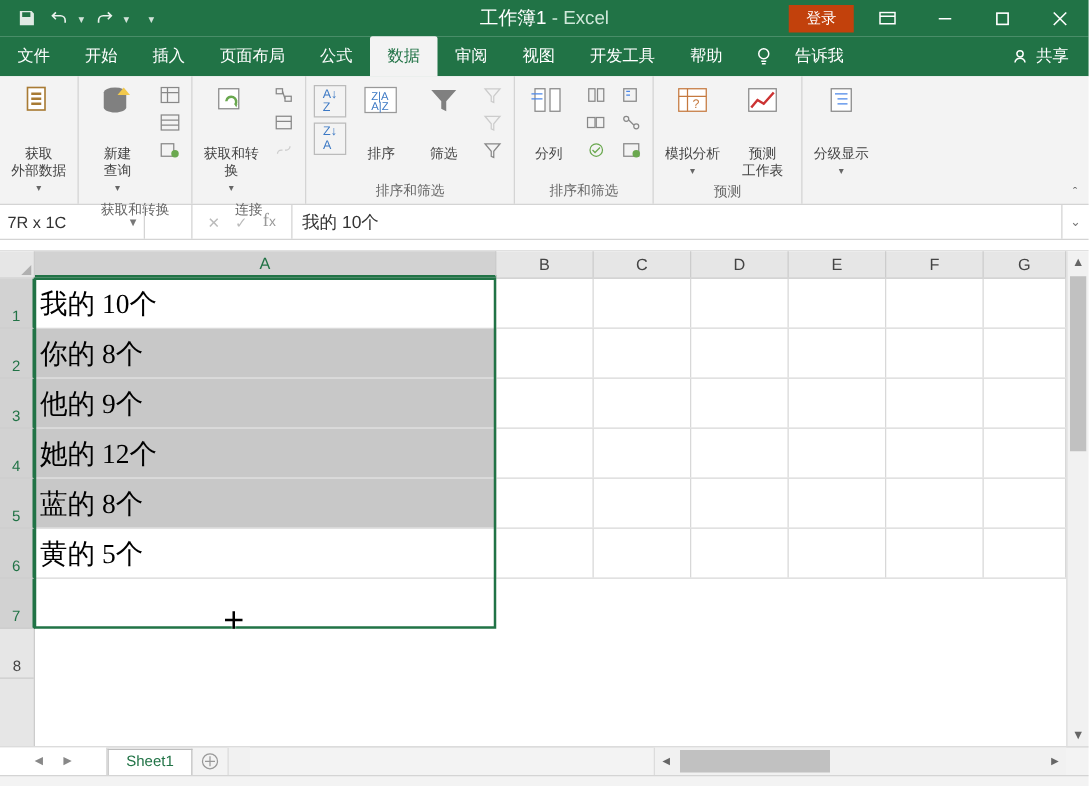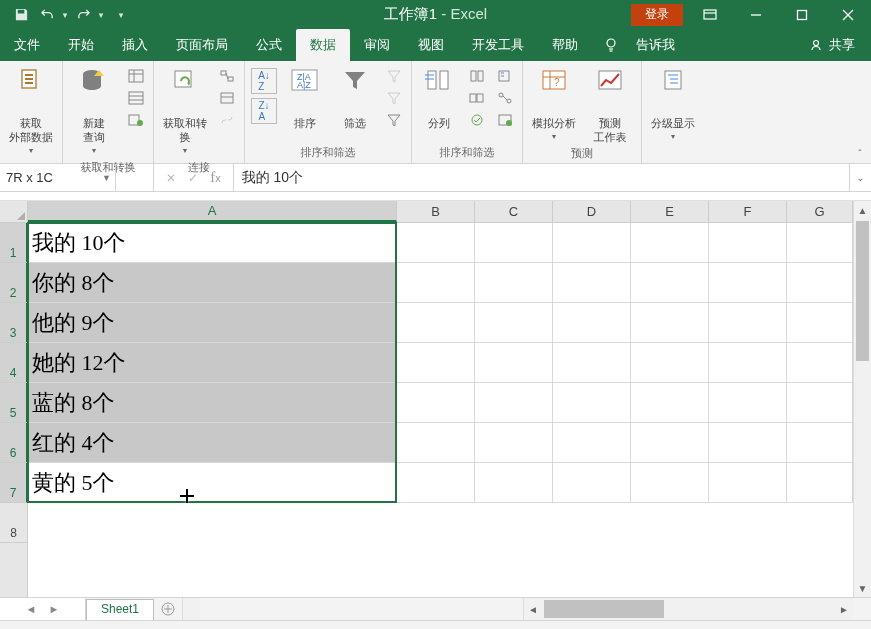--- a/index.html
+++ b/index.html
@@ -508,29 +508,20 @@
       <div class="crow">
         <div class="cell big sel" style="width: 369px;">蓝的 8个</div>
         <div class="cell" style="width: 78px;"></div>
         <div class="cell" style="width: 78px;"></div>
         <div class="cell" style="width: 78px;"></div>
         <div class="cell" style="width: 78px;"></div>
         <div class="cell" style="width: 78px;"></div>
         <div class="cell" style="width: 66px;"></div>
       </div>
       <div class="crow">
-        <div class="cell big sel" style="width: 369px;">红的 4个</div>
-        <div class="cell" style="width: 78px;"></div>
-        <div class="cell" style="width: 78px;"></div>
-        <div class="cell" style="width: 78px;"></div>
-        <div class="cell" style="width: 78px;"></div>
-        <div class="cell" style="width: 78px;"></div>
-        <div class="cell" style="width: 66px;"></div>
-      </div>
-      <div class="crow">
         <div class="cell big" style="width: 369px;">黄的 5个</div>
         <div class="cell" style="width: 78px;"></div>
         <div class="cell" style="width: 78px;"></div>
         <div class="cell" style="width: 78px;"></div>
         <div class="cell" style="width: 78px;"></div>
         <div class="cell" style="width: 78px;"></div>
         <div class="cell" style="width: 66px;"></div>
       </div>
     </div>
 

